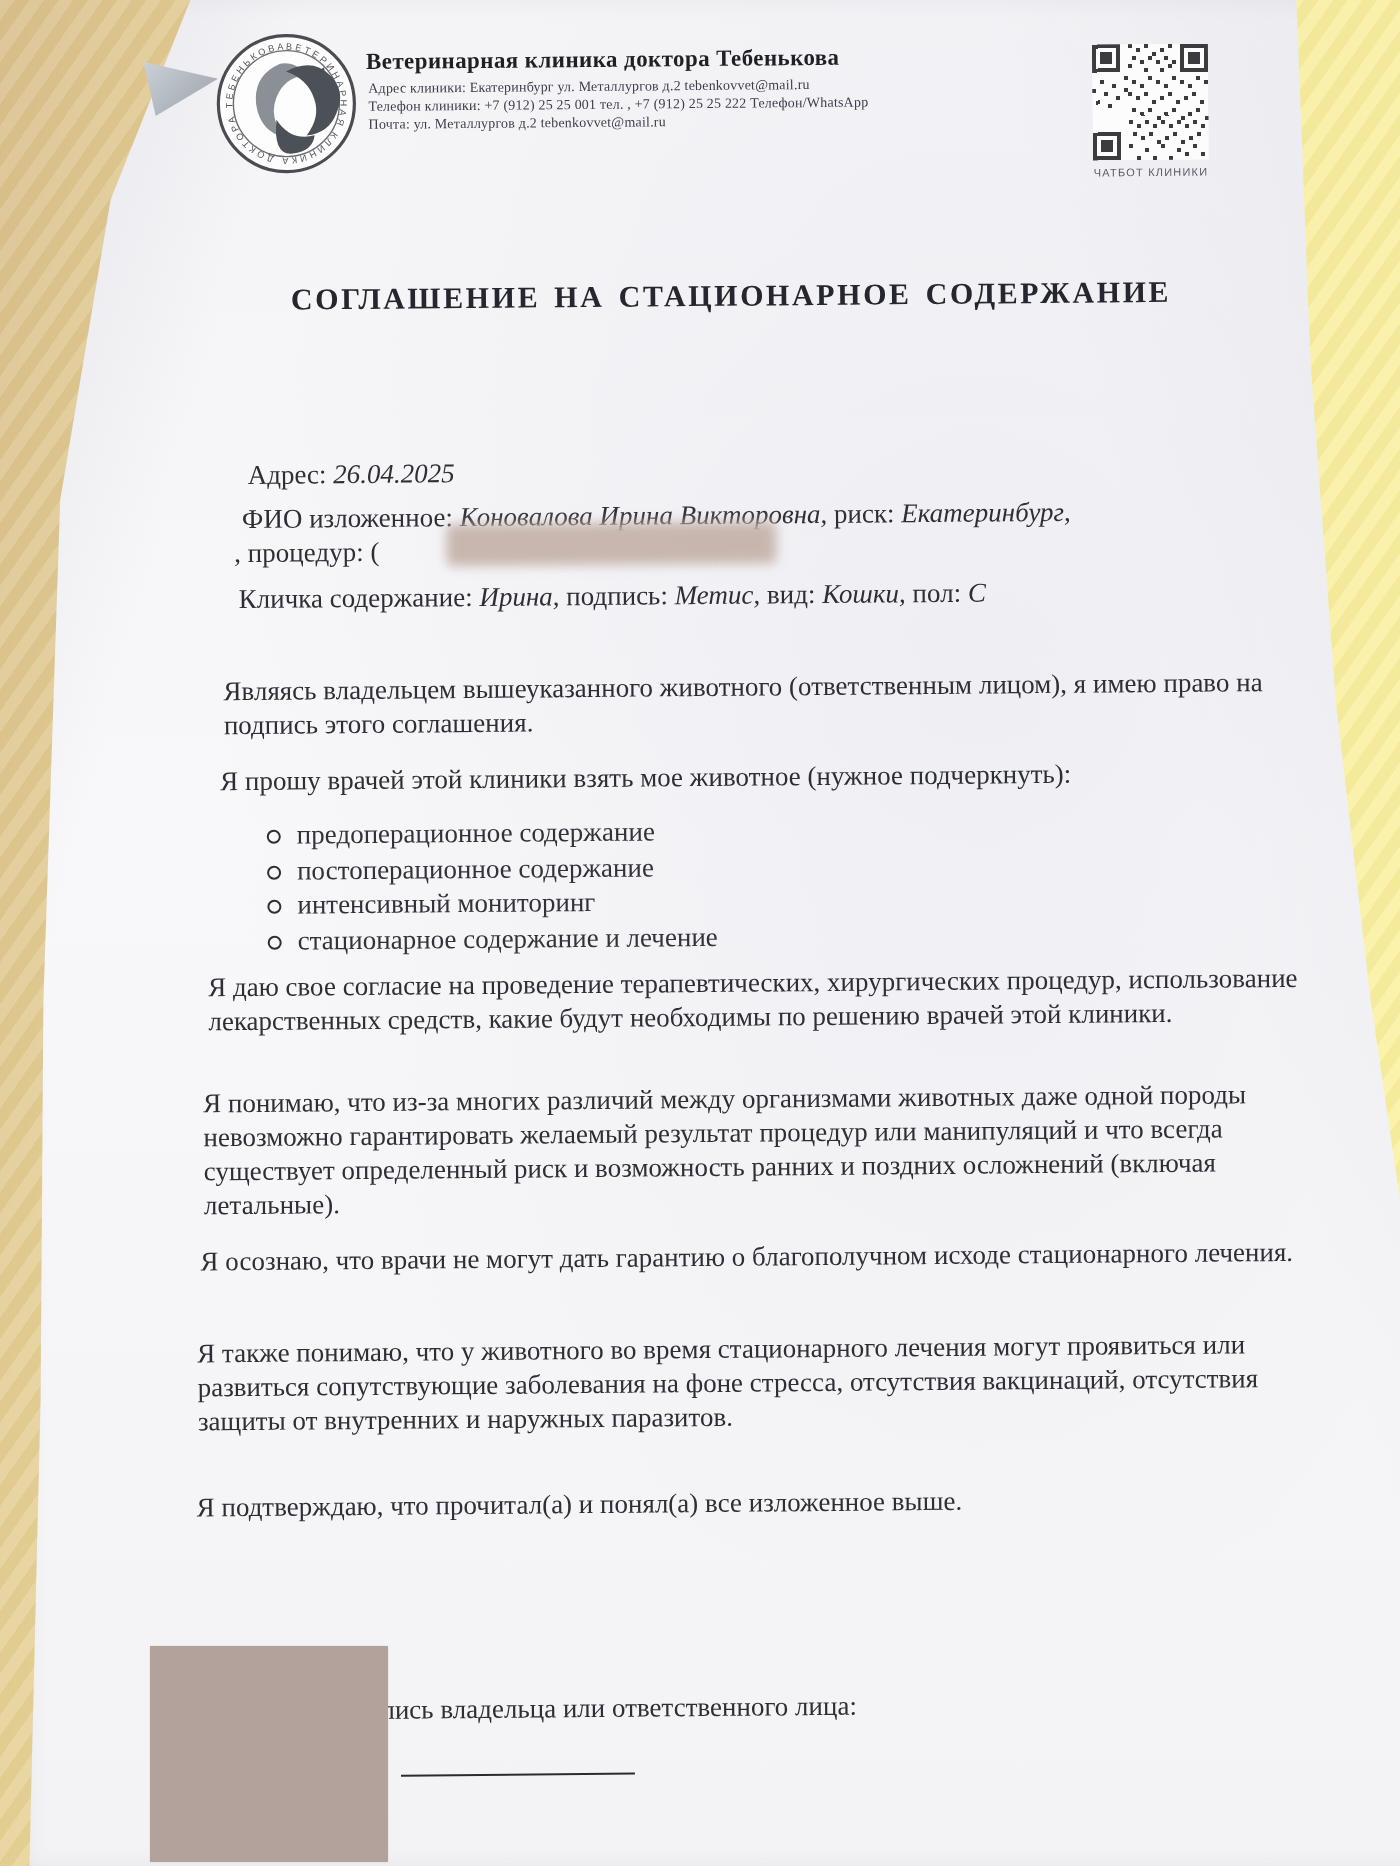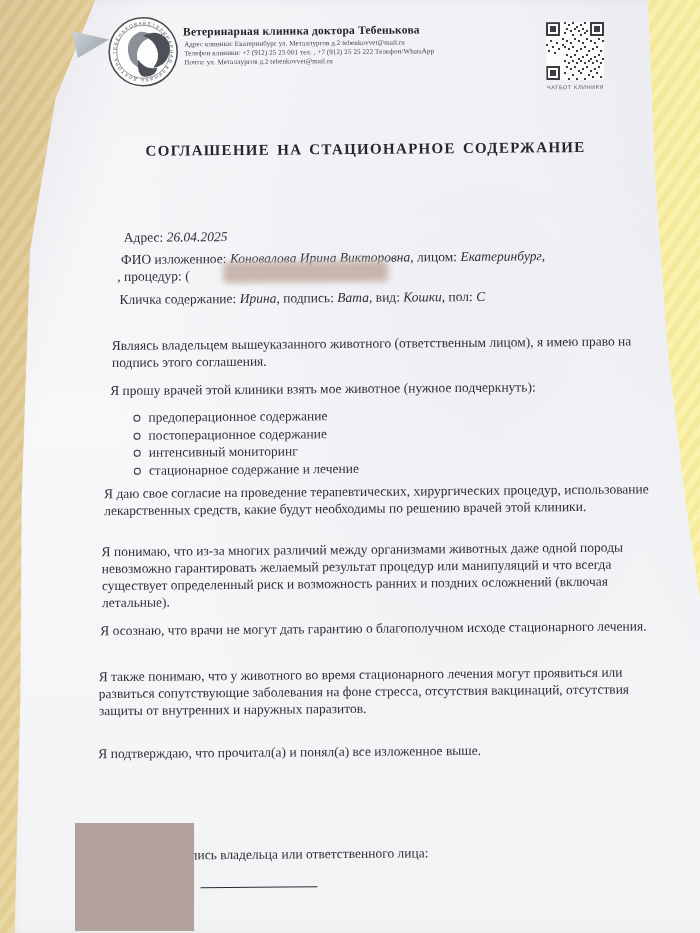--- a/index.html
+++ b/index.html
@@ -85,33 +85,33 @@
   <div class="abs doc-title" style="left:95px;top:141px;width:545px;">СОГЛАШЕНИЕ НА СТАЦИОНАРНОЕ СОДЕРЖАНИЕ</div>
 
   <div class="abs body-text" style="left:125px;top:227px;">
     <span>Адрес:</span>
     <span class="ital">26.04.2025</span>
   </div>
 
   <div class="abs body-text" style="left:122px;top:249px;width:520px;">
     <span>ФИО изложенное:</span>
     <span class="ital">Коновалова Ирина Викторовна,</span>
-    <span>лицом:</span>
+    <span>риск:</span>
     <span class="ital">Екатеринбург,</span>
   </div>
   <div class="abs body-text" style="left:118px;top:266px;">
     <span>, процедур: (</span>
   </div>
   <div class="abs phone-redaction" style="left:224px;top:261px;width:165px;height:21px;"></div>
 
   <div class="abs body-text" style="left:120px;top:289px;width:520px;">
     <span>Кличка содержание:</span>
     <span class="ital">Ирина,</span>
     <span>подпись:</span>
-    <span class="ital">Вата,</span>
+    <span class="ital">Метис,</span>
     <span>вид:</span>
     <span class="ital">Кошки,</span>
     <span>пол:</span>
     <span class="ital">С</span>
   </div>
 
   <div class="abs body-text" style="left:112px;top:335px;width:532px;">Являясь владельцем вышеуказанного животного (ответственным лицом), я имею право на подпись этого соглашения.</div>
   <div class="abs body-text" style="left:110px;top:380px;width:535px;">Я прошу врачей этой клиники взять мое животное (нужное подчеркнуть):</div>
 
   <ul class="opt-list abs" style="left:132px;top:407px;">

